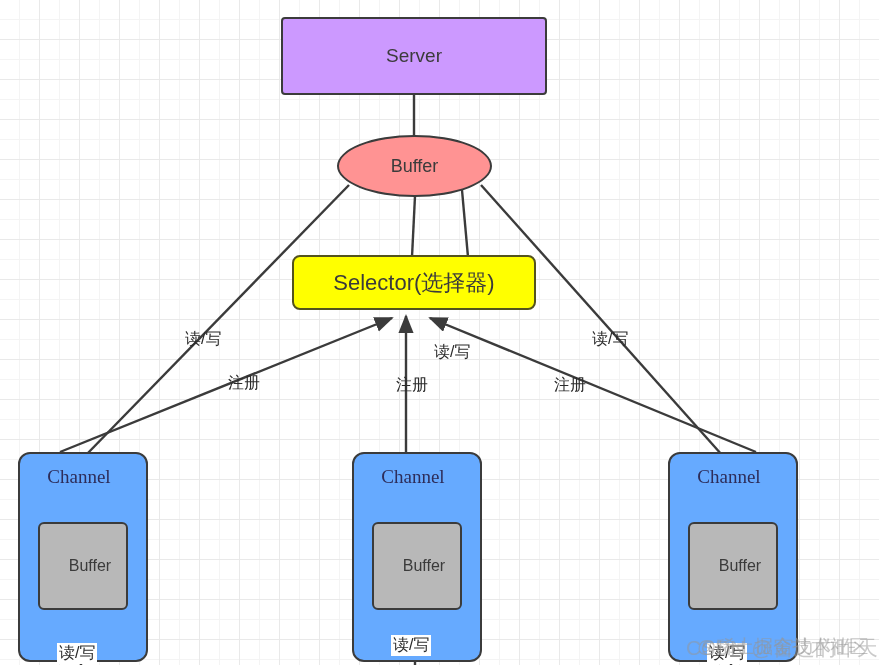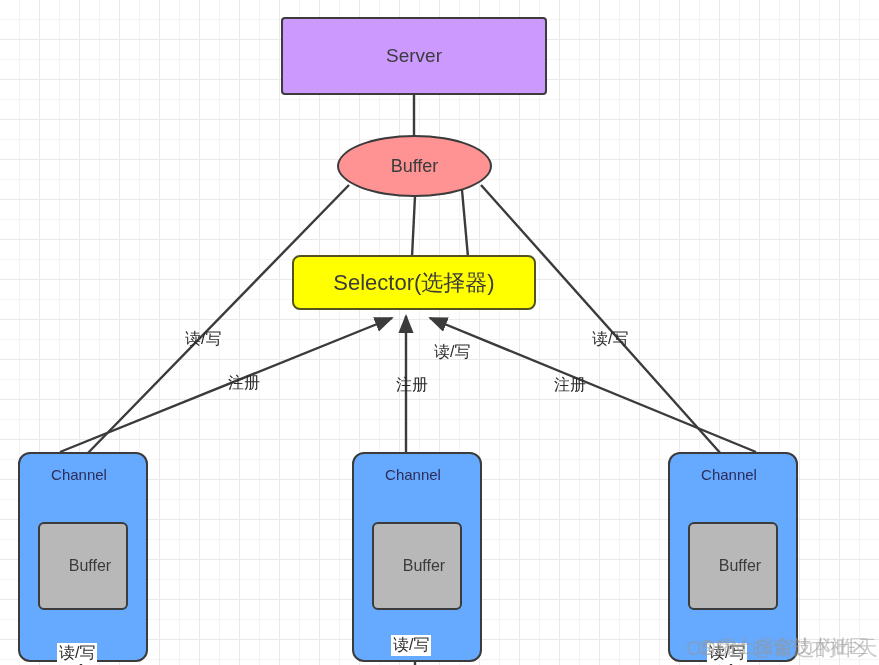--- a/index.html
+++ b/index.html
@@ -64,22 +64,23 @@
     box-sizing:border-box;
     width:130px;height:210px;
     background:#66aaff;
     border:2px solid #3b3b3b;
     border-radius:12px;
   }
   .channel-label{
     position:absolute;
     top:12px;left:0;right:8px;
     text-align:center;
-    font-size:15px;
+    font-size:19px;
     color:#2d2d5a;
+    font-family:Liberation Serif, serif;
   }
   .buffer{
     position:absolute;
     box-sizing:border-box;
     left:50%;
     transform:translateX(-50%);
     top:68px;
     width:90px;height:88px;
     background:#b8b8b8;
     border:2px solid #3b3b3b;

